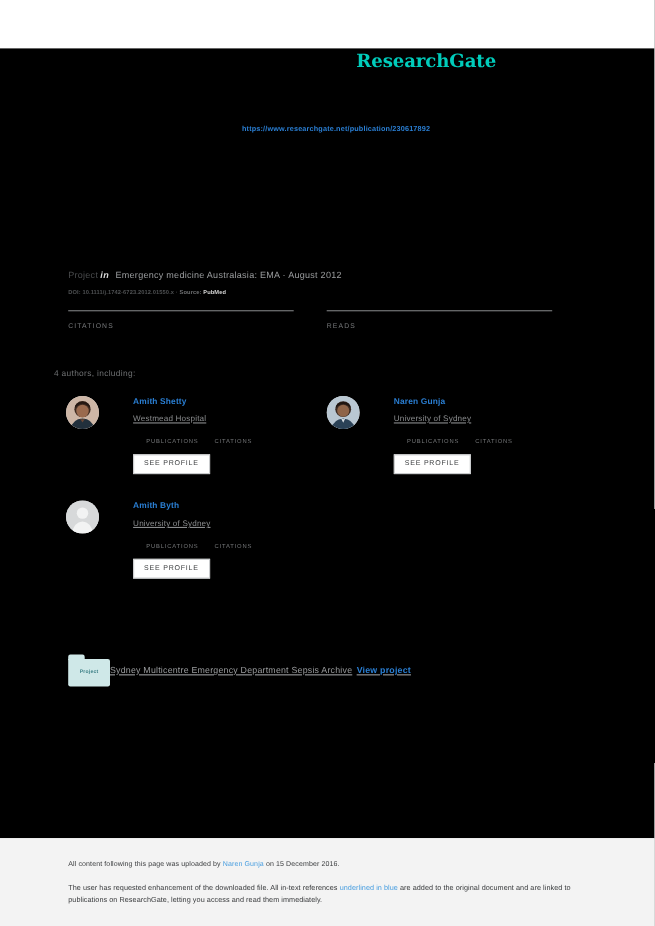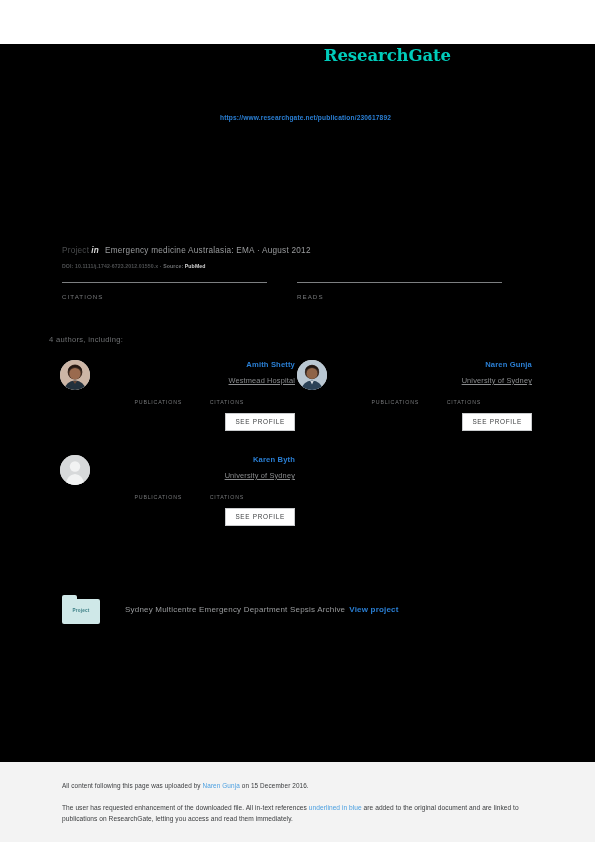--- a/index.html
+++ b/index.html
@@ -173,21 +173,21 @@
     left: 0;
     top: 0;
     width: 30px;
     height: 30px;
     border-radius: 50%;
     overflow: hidden;
     background: #d7d9da;
   }
   .avatar svg { display: block; }
 
-  .author-body { margin-left: 48px; text-align: right; }
+  .author-body { margin-left: 61px; }
 
   .author-name {
     font-size: 7.6px;
     font-weight: bold;
     color: #2a7fd4;
     letter-spacing: 0.15px;
     line-height: 10px;
   }
   .author-affil {
     font-size: 7.4px;
@@ -271,25 +271,25 @@
     position: absolute;
     left: 0; top: 13px;
     width: 38px;
     text-align: center;
     font-size: 4.6px;
     font-weight: bold;
     color: #3b7f85;
     letter-spacing: 0.2px;
   }
   .project-text {
-    margin-left: 25px;
     font-size: 8px;
     color: #9a9c9e;
     letter-spacing: 0.2px;
     white-space: nowrap;
+    text-decoration: underline;
   }
   .project-link {
     color: #2a7fd4;
     font-weight: bold;
     margin-left: 4px;
   }
 
   
   .footer {
     position: absolute;
@@ -423,21 +423,21 @@
 
   <div class="author a3">
     <div class="avatar">
       <svg width="30" height="30" viewBox="0 0 30 30">
         <rect width="30" height="30" fill="#d7d9da"></rect>
         <circle cx="15" cy="11.5" r="5.2" fill="#f2f3f3"></circle>
         <path d="M5.5 30 Q7 19.5 15 19 Q23 19.5 24.5 30 Z" fill="#f2f3f3"></path>
       </svg>
     </div>
     <div class="author-body">
-      <div class="author-name">Karen Byth</div>
+      <div class="author-name">Amith Byth</div>
       <div class="author-affil">University of Sydney</div>
       <div class="author-stats">
         <div class="astat">
           <div class="astat-num"></div>
           <div class="astat-label">PUBLICATIONS</div>
         </div>
         <div class="astat">
           <div class="astat-num"></div>
           <div class="astat-label">CITATIONS</div>
         </div>

